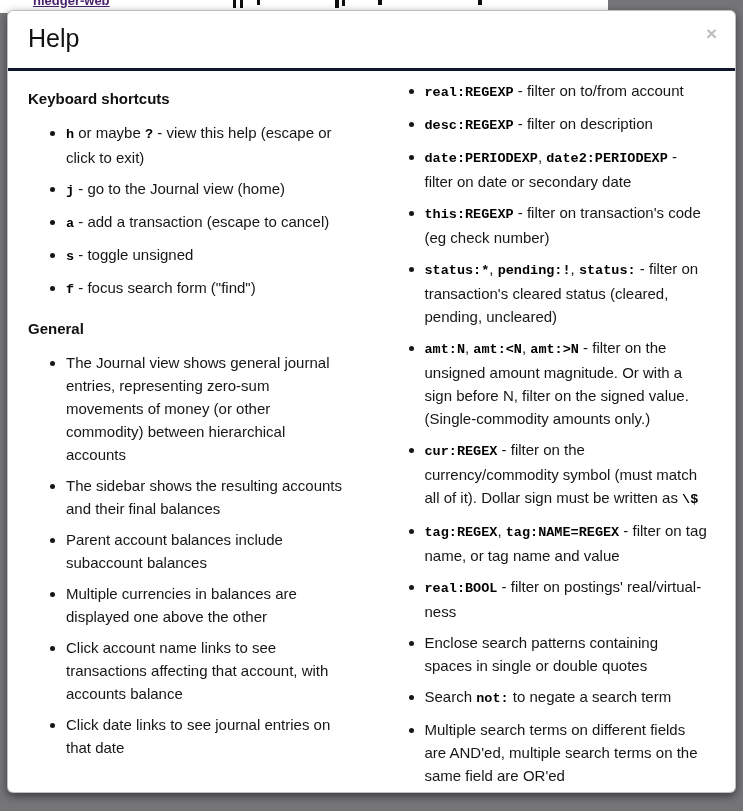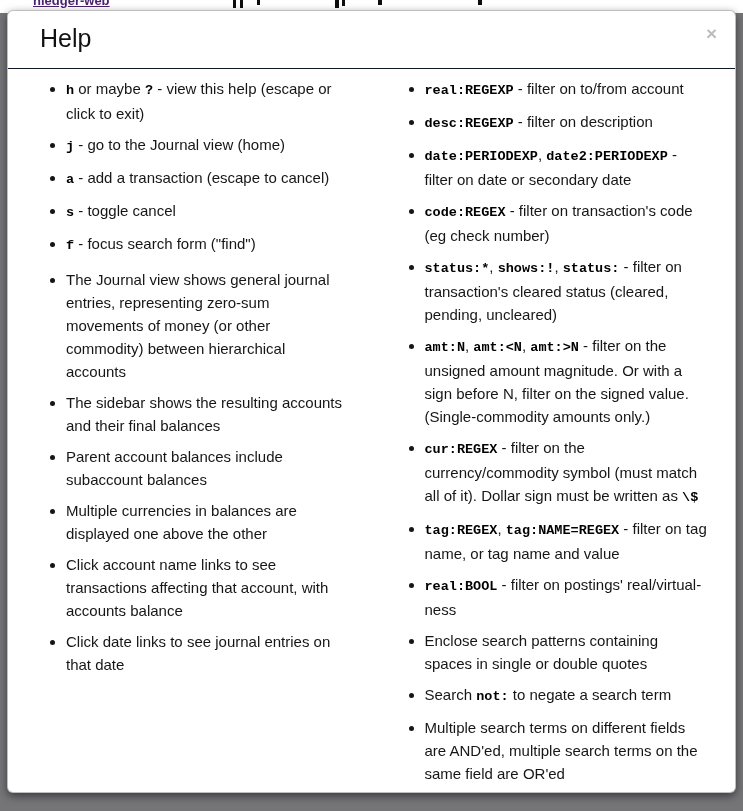--- a/index.html
+++ b/index.html
@@ -9,21 +9,21 @@
     height: 811px;
     overflow: hidden;
     background: #757578;
     font-family: "Liberation Sans", sans-serif;
     color: #161616;
   }
   
   .page-top {
     position: absolute;
     top: 0; left: 0;
-    width: 743px; height: 13px;
+    width: 608px; height: 13px;
     background: #ffffff;
     overflow: hidden;
     z-index: 1;
   }
   .brand-link {
     position: absolute;
     left: 33px; top: -7px;
     font-size: 13px;
     font-weight: bold;
     text-decoration: underline;
@@ -50,22 +50,22 @@
     box-sizing: border-box;
     background: #ffffff;
     border: 1px solid rgba(0,0,0,0.25);
     border-radius: 6px;
     box-shadow: 0 3px 9px rgba(0,0,0,0.5);
     z-index: 3;
     overflow: hidden;
   }
   .modal-header {
     position: relative;
-    padding: 12px 18px 14px 32px;
-    border-bottom: 1px solid #0f172a;
+    padding: 12px 18px 14px 20px;
+    border-bottom: 3px solid #0f172a;
   }
   .modal-title {
     margin: 0;
     font-size: 25px;
     font-weight: 400;
     line-height: 31px;
     color: #111;
   }
   .close-button {
     position: absolute;
@@ -129,43 +129,45 @@
 <div class="backdrop"></div>
 
 <div class="modal">
   <div class="modal-header">
     <h2 class="modal-title">Help</h2>
     <button class="close-button">×</button>
   </div>
   <div class="modal-body">
     <div class="row">
       <div class="col">
+          <div class="section-heading">Keyboard shortcuts</div>
           <ul class="bullet-list">
             <li><span class="code">h</span><span> or maybe </span><span class="code">?</span><span> - view this help (escape or click to exit)</span></li>
             <li><span class="code">j</span><span> - go to the Journal view (home)</span></li>
             <li><span class="code">a</span><span> - add a transaction (escape to cancel)</span></li>
-            <li><span class="code">s</span><span> - toggle cancel</span></li>
+            <li><span class="code">s</span><span> - toggle unsigned</span></li>
             <li><span class="code">f</span><span> - focus search form ("find")</span></li>
           </ul>
+          <div class="section-heading">General</div>
           <ul class="bullet-list">
             <li><span>The Journal view shows general journal entries, representing zero-sum movements of money (or other commodity) between hierarchical accounts</span></li>
             <li><span>The sidebar shows the resulting accounts and their final balances</span></li>
             <li><span>Parent account balances include subaccount balances</span></li>
             <li><span>Multiple currencies in balances are displayed one above the other</span></li>
             <li><span>Click account name links to see transactions affecting that account, with accounts balance</span></li>
             <li><span>Click date links to see journal entries on that date</span></li>
           </ul>
         </div>
       <div class="col">
           <ul class="bullet-list">
             <li><span class="code">real:REGEXP</span><span> - filter on to/from account</span></li>
             <li><span class="code">desc:REGEXP</span><span> - filter on description</span></li>
             <li><span class="code">date:PERIODEXP</span><span>, </span><span class="code">date2:PERIODEXP</span><span> - filter on date or secondary date</span></li>
-            <li><span class="code">code:REGEX</span><span> - filter on transaction's code (eg check number)</span></li>
-            <li><span class="code">status:*</span><span>, </span><span class="code">shows:!</span><span>, </span><span class="code">status:</span><span> - filter on transaction's cleared status (cleared, pending, uncleared)</span></li>
+            <li><span class="code">this:REGEXP</span><span> - filter on transaction's code (eg check number)</span></li>
+            <li><span class="code">status:*</span><span>, </span><span class="code">pending:!</span><span>, </span><span class="code">status:</span><span> - filter on transaction's cleared status (cleared, pending, uncleared)</span></li>
             <li><span class="code">amt:N</span><span>, </span><span class="code">amt:&lt;N</span><span>, </span><span class="code">amt:&gt;N</span><span> - filter on the unsigned amount magnitude. Or with a sign before N, filter on the signed value. (Single-commodity amounts only.)</span></li>
             <li><span class="code">cur:REGEX</span><span> - filter on the currency/commodity symbol (must match all of it). Dollar sign must be written as </span><span class="code">\$</span></li>
             <li><span class="code">tag:REGEX</span><span>, </span><span class="code">tag:NAME=REGEX</span><span> - filter on tag name, or tag name and value</span></li>
             <li><span class="code">real:BOOL</span><span> - filter on postings' real/virtual-ness</span></li>
             <li><span>Enclose search patterns containing spaces in single or double quotes</span></li>
             <li><span>Search </span><span class="code">not:</span><span> to negate a search term</span></li>
             <li><span>Multiple search terms on different fields are AND'ed, multiple search terms on the same field are OR'ed</span></li>
             <li><span>These search terms also work with command-line hledger</span></li>
           </ul>
         </div>

